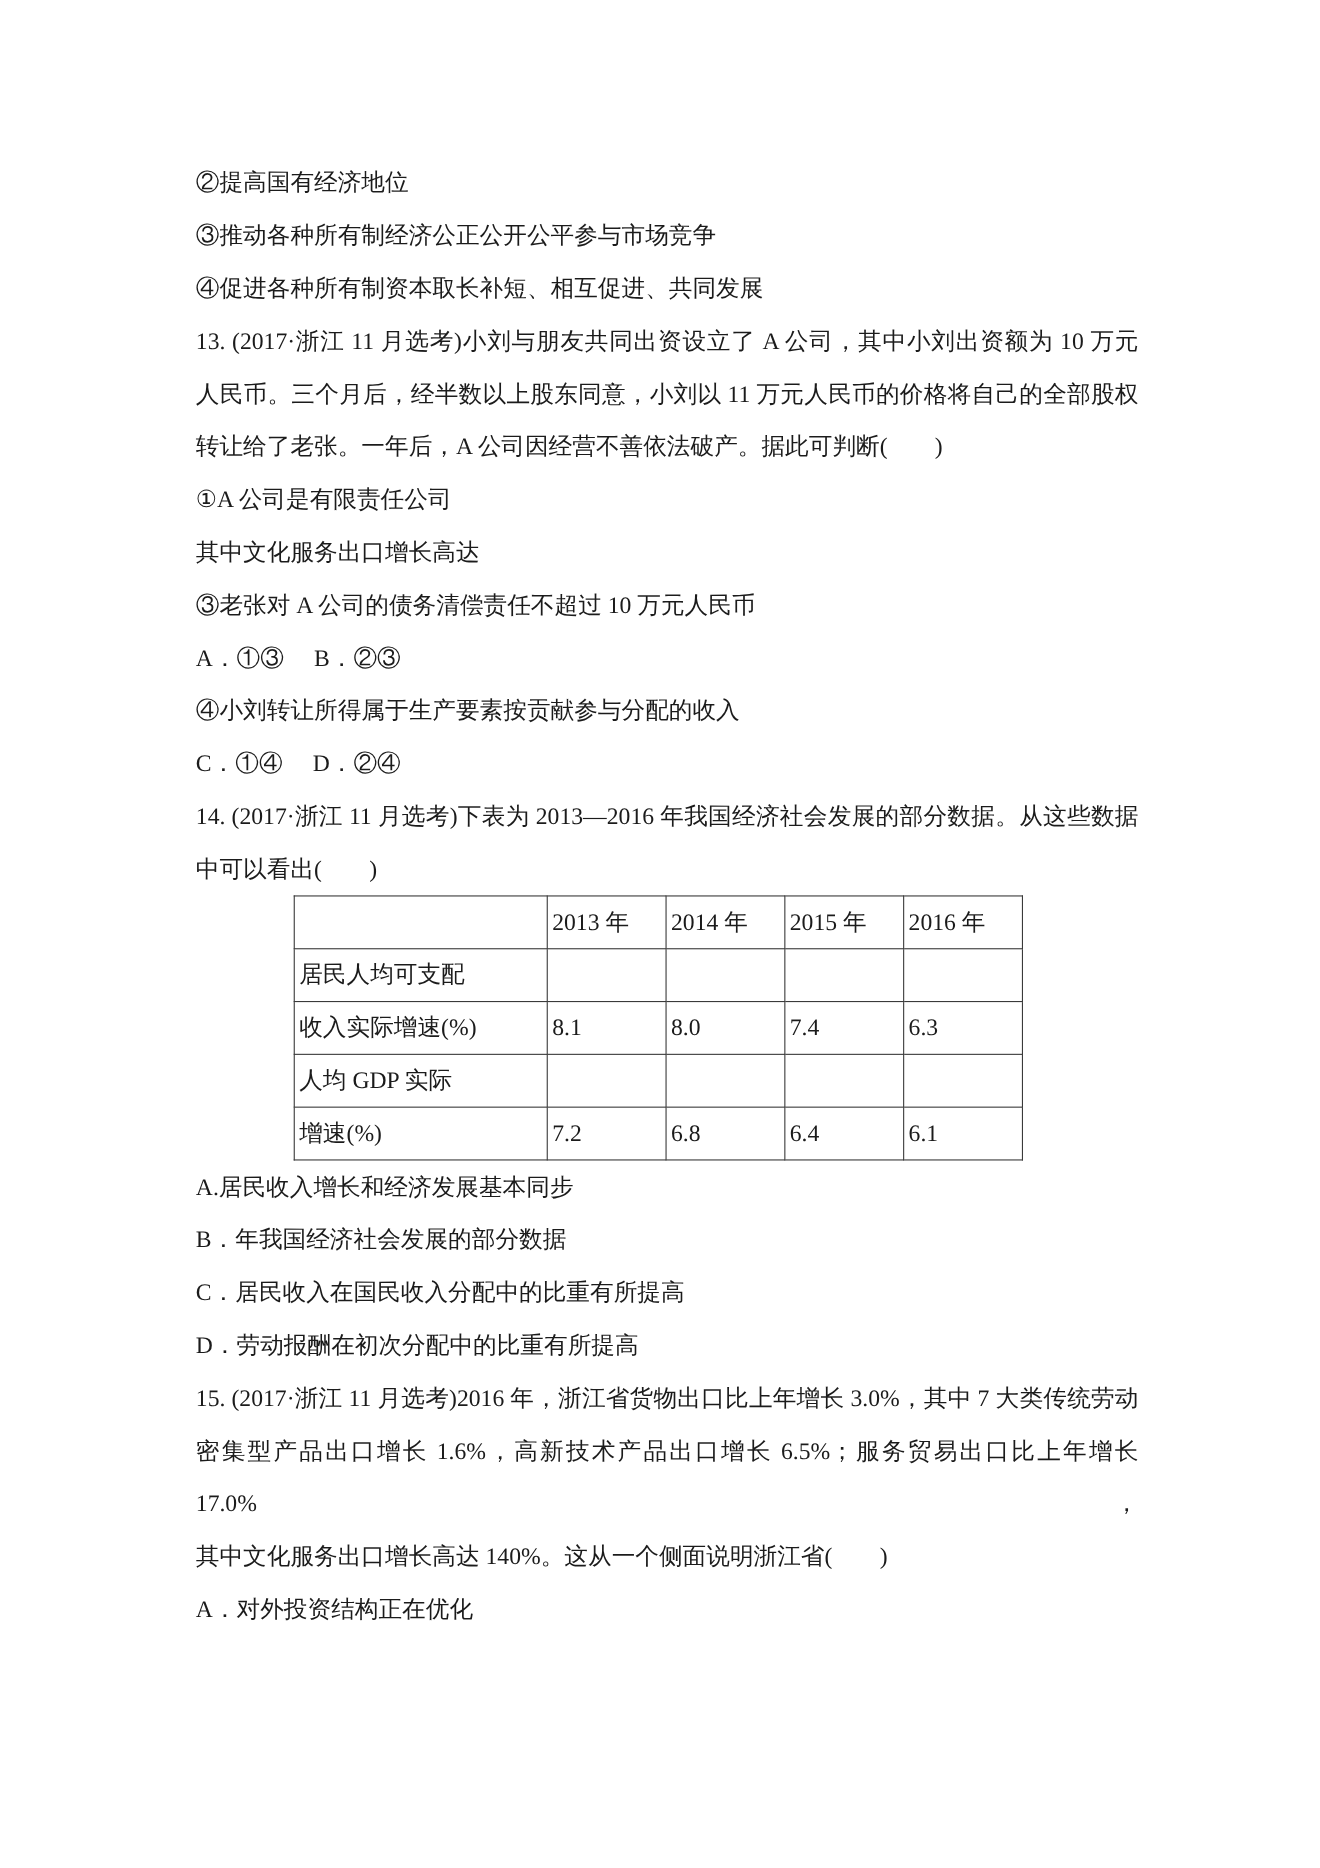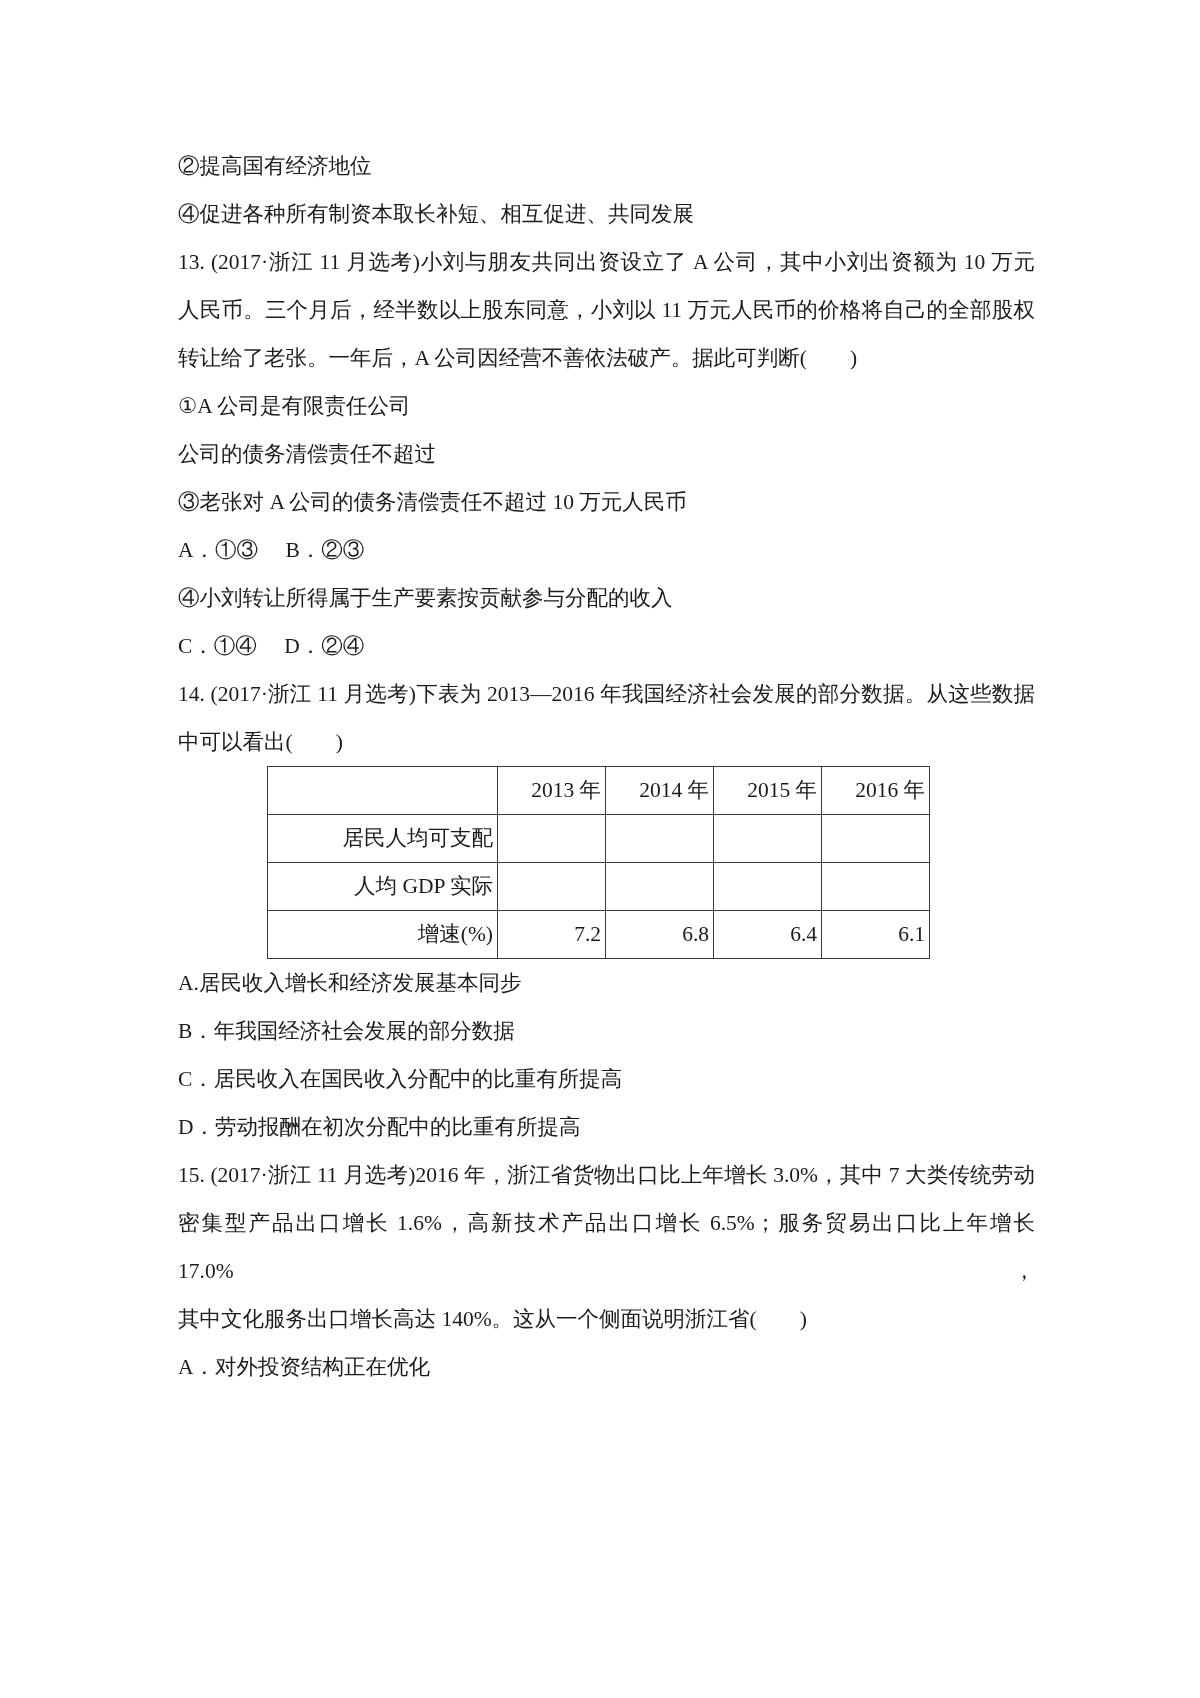--- a/index.html
+++ b/index.html
@@ -29,39 +29,40 @@
     border-collapse: collapse;
     table-layout: fixed;
     width: 663px;
     margin-left: 89px;
     line-height: 1.25;
   }
   table.data td {
     border: 1px solid #3a3a3a;
     height: 47px;
     padding: 0 4px;
-    text-align: right;
+    text-align: left;
     vertical-align: middle;
     font-size: 21.5px;
   }
 </style>
 </head>
 <body>
 
 <div class="page">
   <div class="content">
 
     <div class="line">②提高国有经济地位</div>
+    <div class="line">③推动各种所有制经济公正公开公平参与市场竞争</div>
     <div class="line">④促进各种所有制资本取长补短、相互促进、共同发展</div>
 
     <div class="line jline">13. (2017·浙江 11 月选考)小刘与朋友共同出资设立了 A 公司，其中小刘出资额为 10 万元</div>
     <div class="line jline">人民币。三个月后，经半数以上股东同意，小刘以 11 万元人民币的价格将自己的全部股权</div>
     <div class="line">转让给了老张。一年后，A 公司因经营不善依法破产。据此可判断(　　)</div>
     <div class="line">①A 公司是有限责任公司</div>
-    <div class="line">公司的债务清偿责任不超过</div>
+    <div class="line">其中文化服务出口增长高达</div>
     <div class="line">③老张对 A 公司的债务清偿责任不超过 10 万元人民币</div>
     <div class="line options-row">
       <span class="opt"><span>A．</span><span>①③</span></span>
       <span class="opt"><span>B．</span><span>②③</span></span>
     </div>
     <div class="line">④小刘转让所得属于生产要素按贡献参与分配的收入</div>
     <div class="line options-row">
       <span class="opt"><span>C．</span><span>①④</span></span>
       <span class="opt"><span>D．</span><span>②④</span></span>
     </div>
@@ -86,20 +87,27 @@
           <td>2016 年</td>
         </tr>
         <tr>
           <td>居民人均可支配</td>
           <td></td>
           <td></td>
           <td></td>
           <td></td>
         </tr>
         <tr>
+          <td>收入实际增速(%)</td>
+          <td>8.1</td>
+          <td>8.0</td>
+          <td>7.4</td>
+          <td>6.3</td>
+        </tr>
+        <tr>
           <td>人均 GDP 实际</td>
           <td></td>
           <td></td>
           <td></td>
           <td></td>
         </tr>
         <tr>
           <td>增速(%)</td>
           <td>7.2</td>
           <td>6.8</td>

